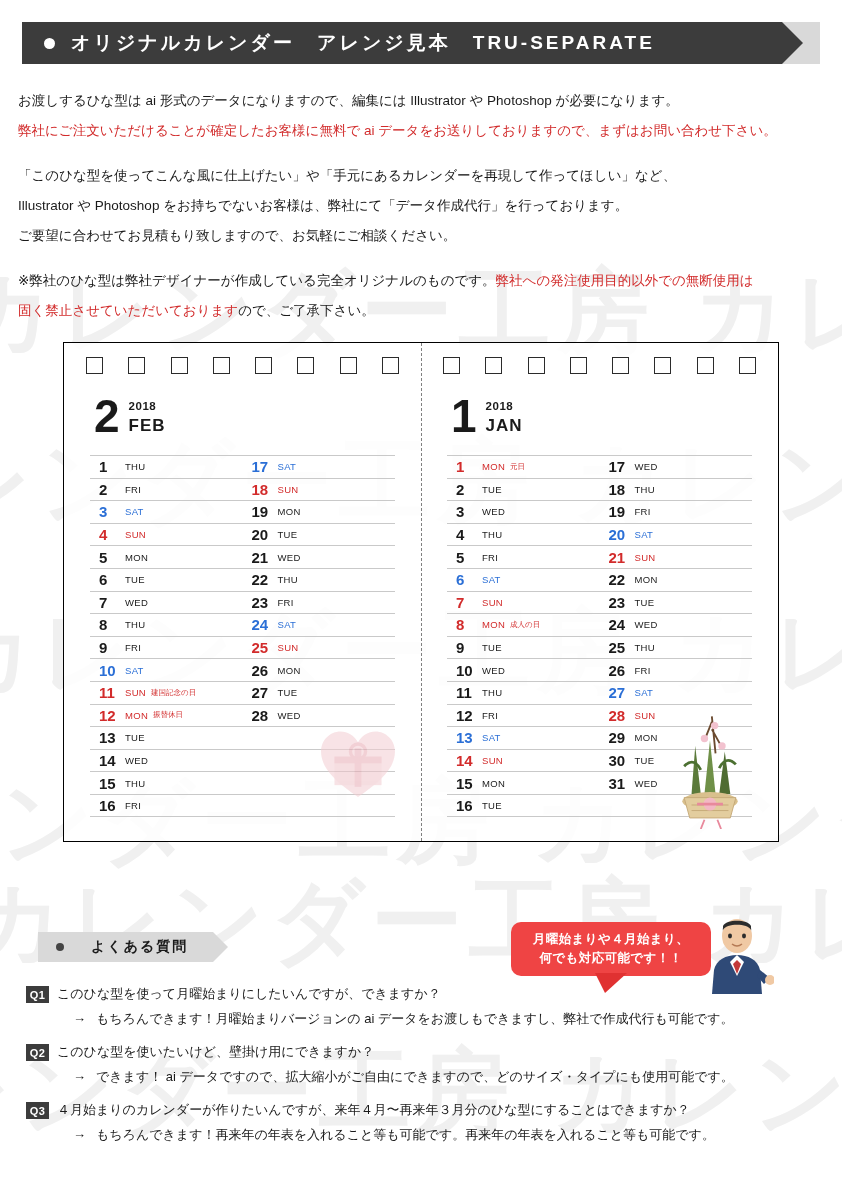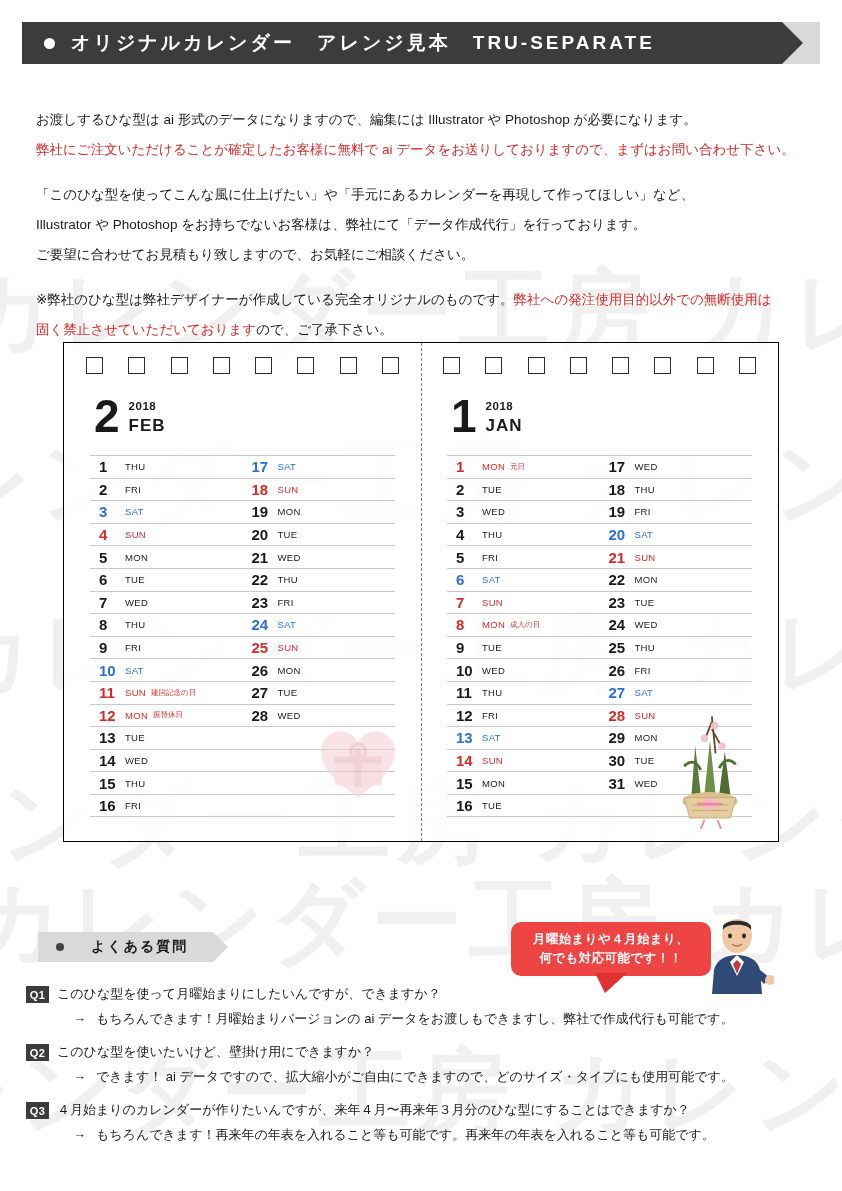--- a/index.html
+++ b/index.html
@@ -81,26 +81,25 @@
   .banner-title {
     color: #fff;
     font-size: 19px;
     letter-spacing: 3px;
     font-weight: bold;
   }
 
   
   .intro {
     position: absolute;
-    left: 36px;
+    left: 18px;
     top: 88px;
     width: 790px;
     font-size: 13.5px;
     line-height: 1.95;
-    margin-top: 19px;
   }
   .intro p { margin: 0 0 4px 0; }
   .gap { height: 14px; }
   .u-red {
     color: #d22b2b;
     text-underline-offset: 2px;
   }
 
   
   .sheet {

